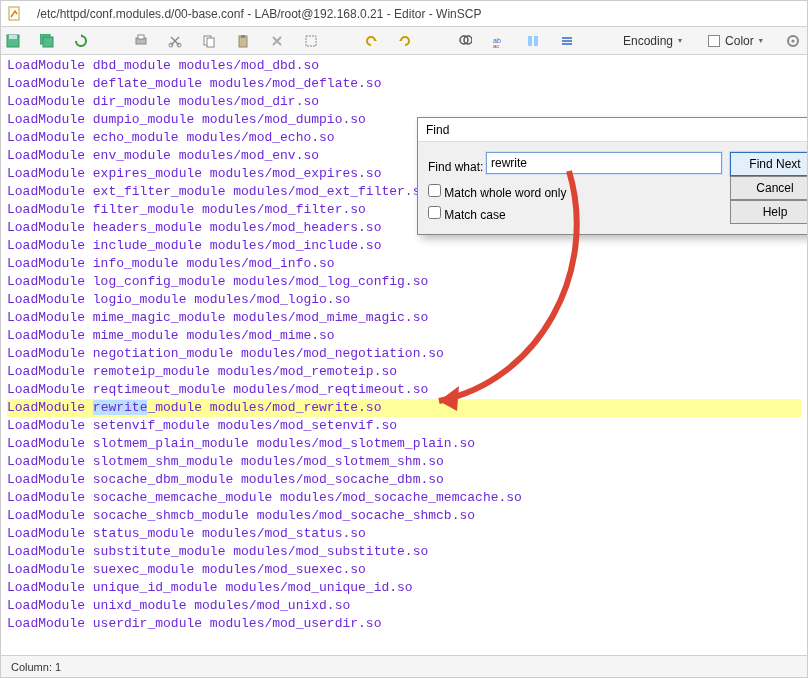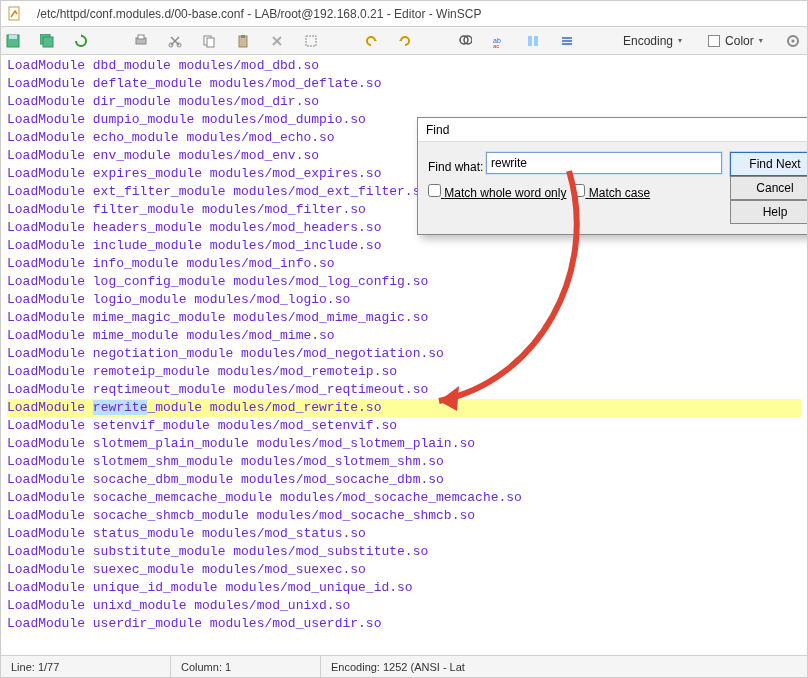--- a/index.html
+++ b/index.html
@@ -120,21 +120,21 @@
   }
   .find-btn {
     height:24px;
     border:1px solid #888;
     background:#e8e8e8;
     font-size:12px;
     padding:0 4px;
     display:flex; align-items:center; justify-content:center;
   }
   .find-btn.primary { border:1px solid #2a6fc2; background:#e4effc; outline:1px solid #bcd6f5;}
-  .find-opts { display:flex; flex-direction:row; gap:6px; font-size:12px;text-decoration:underline;}
+  .find-opts { display:flex; flex-direction:column; gap:6px; font-size:12px;}
   .find-direction {
     border:1px solid #ccc;
     padding:6px 8px 8px 8px;
     position:relative;
     margin-left:8px;
     width:112px;
   }
   .find-direction .opts { display:flex; gap:8px; align-items:center; font-size:12px;}
   .find-left { display:flex; gap:14px; }
   
@@ -269,23 +269,21 @@
       <svg width="16" height="16" viewBox="0 0 16 16">
         <circle cx="8" cy="8" r="7" fill="#2a8de0"></circle>
         <text x="8" y="12" font-size="11" text-anchor="middle" fill="#fff" font-weight="bold">?</text>
       </svg>
     </span>
 </div>
 
 <div class="editor" id="editor"><div class="editor-line">LoadModule dbd_module modules/mod_dbd.so</div><div class="editor-line">LoadModule deflate_module modules/mod_deflate.so</div><div class="editor-line">LoadModule dir_module modules/mod_dir.so</div><div class="editor-line">LoadModule dumpio_module modules/mod_dumpio.so</div><div class="editor-line">LoadModule echo_module modules/mod_echo.so</div><div class="editor-line">LoadModule env_module modules/mod_env.so</div><div class="editor-line">LoadModule expires_module modules/mod_expires.so</div><div class="editor-line">LoadModule ext_filter_module modules/mod_ext_filter.so</div><div class="editor-line">LoadModule filter_module modules/mod_filter.so</div><div class="editor-line">LoadModule headers_module modules/mod_headers.so</div><div class="editor-line">LoadModule include_module modules/mod_include.so</div><div class="editor-line">LoadModule info_module modules/mod_info.so</div><div class="editor-line">LoadModule log_config_module modules/mod_log_config.so</div><div class="editor-line">LoadModule logio_module modules/mod_logio.so</div><div class="editor-line">LoadModule mime_magic_module modules/mod_mime_magic.so</div><div class="editor-line">LoadModule mime_module modules/mod_mime.so</div><div class="editor-line">LoadModule negotiation_module modules/mod_negotiation.so</div><div class="editor-line">LoadModule remoteip_module modules/mod_remoteip.so</div><div class="editor-line">LoadModule reqtimeout_module modules/mod_reqtimeout.so</div><div class="editor-line hl-line"><span>LoadModule </span><span class="hl-sel">rewrite</span><span>_module modules/mod_rewrite.so</span></div><div class="editor-line">LoadModule setenvif_module modules/mod_setenvif.so</div><div class="editor-line">LoadModule slotmem_plain_module modules/mod_slotmem_plain.so</div><div class="editor-line">LoadModule slotmem_shm_module modules/mod_slotmem_shm.so</div><div class="editor-line">LoadModule socache_dbm_module modules/mod_socache_dbm.so</div><div class="editor-line">LoadModule socache_memcache_module modules/mod_socache_memcache.so</div><div class="editor-line">LoadModule socache_shmcb_module modules/mod_socache_shmcb.so</div><div class="editor-line">LoadModule status_module modules/mod_status.so</div><div class="editor-line">LoadModule substitute_module modules/mod_substitute.so</div><div class="editor-line">LoadModule suexec_module modules/mod_suexec.so</div><div class="editor-line">LoadModule unique_id_module modules/mod_unique_id.so</div><div class="editor-line">LoadModule unixd_module modules/mod_unixd.so</div><div class="editor-line">LoadModule userdir_module modules/mod_userdir.so</div></div>
 
 <div class="statusbar">
-  <div class="status-cell" style="width:170px">Line: 1/77</div>
   <div class="status-cell" style="width:150px">Column: 1</div>
-  <div class="status-cell">Encoding: 1252 (ANSI - Lat</div>
 </div>
 
 <div class="find-dialog">
   <div class="find-title">
     <span>Find</span>
     <span class="find-close">✕</span>
   </div>
   <div class="find-body">
     <div>
       <div class="find-row">

